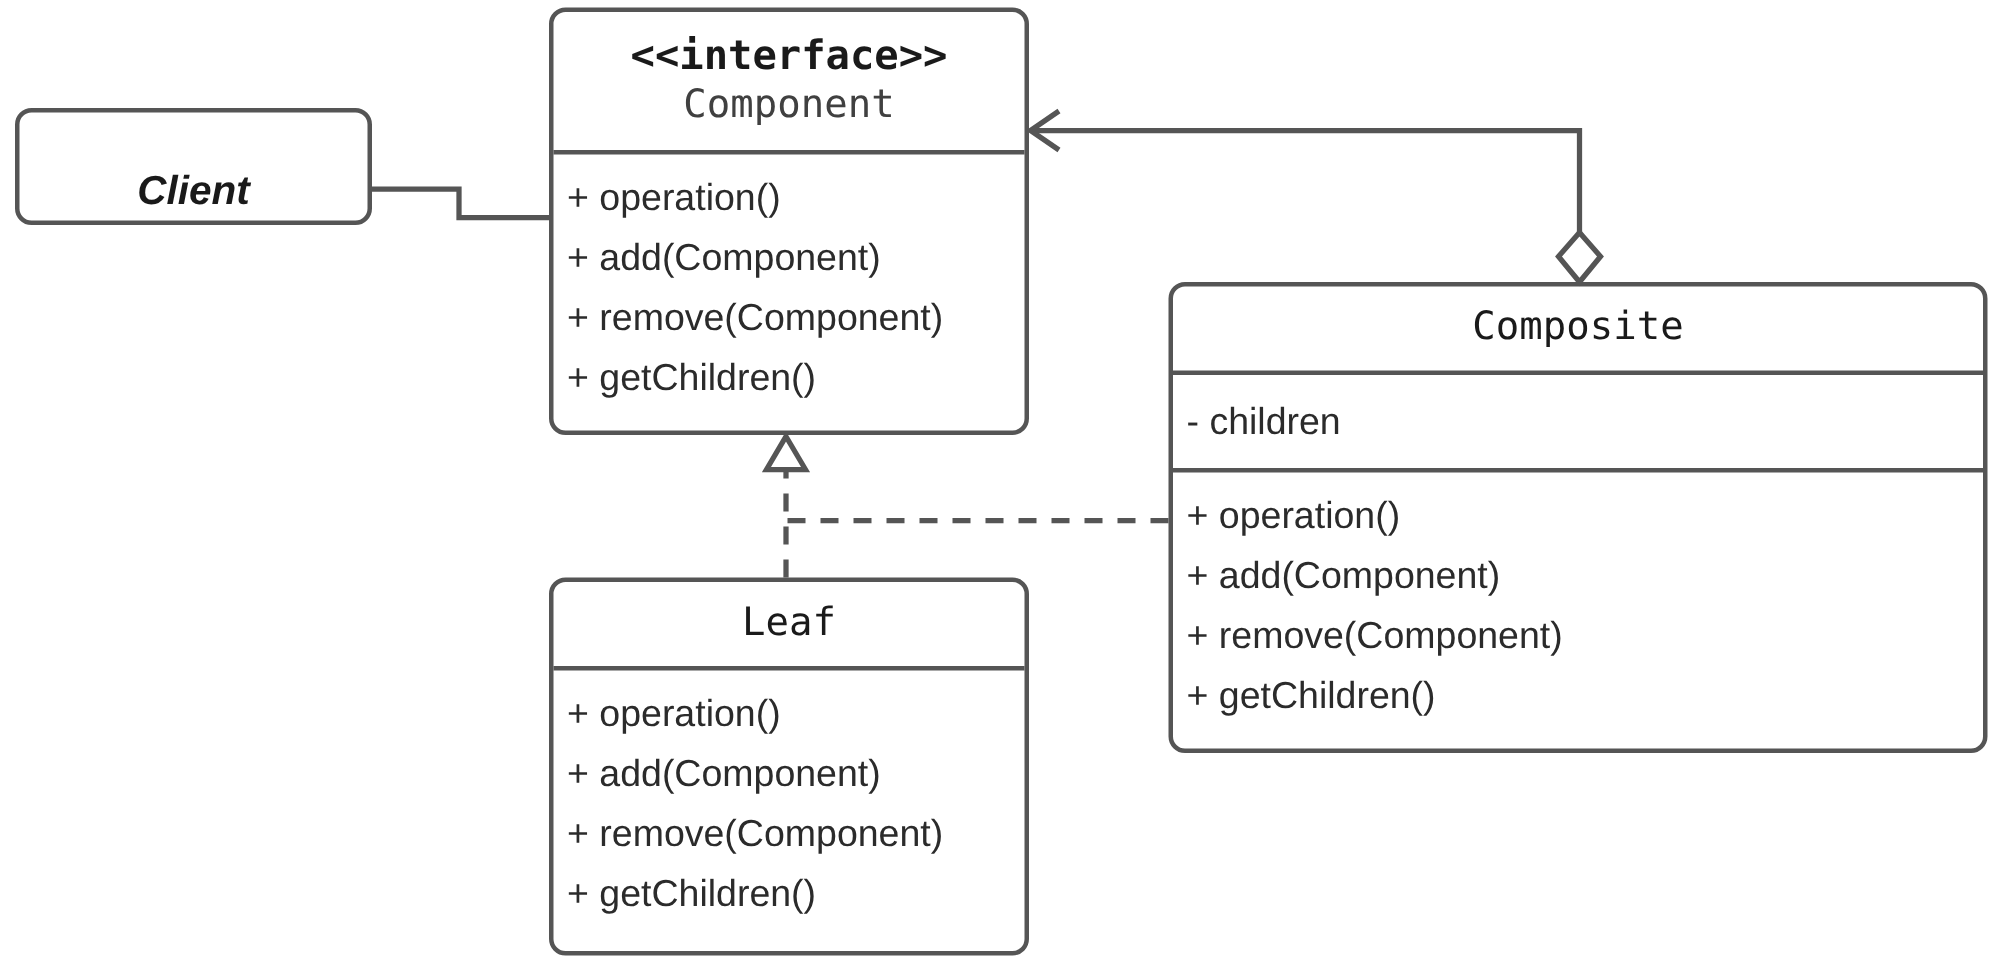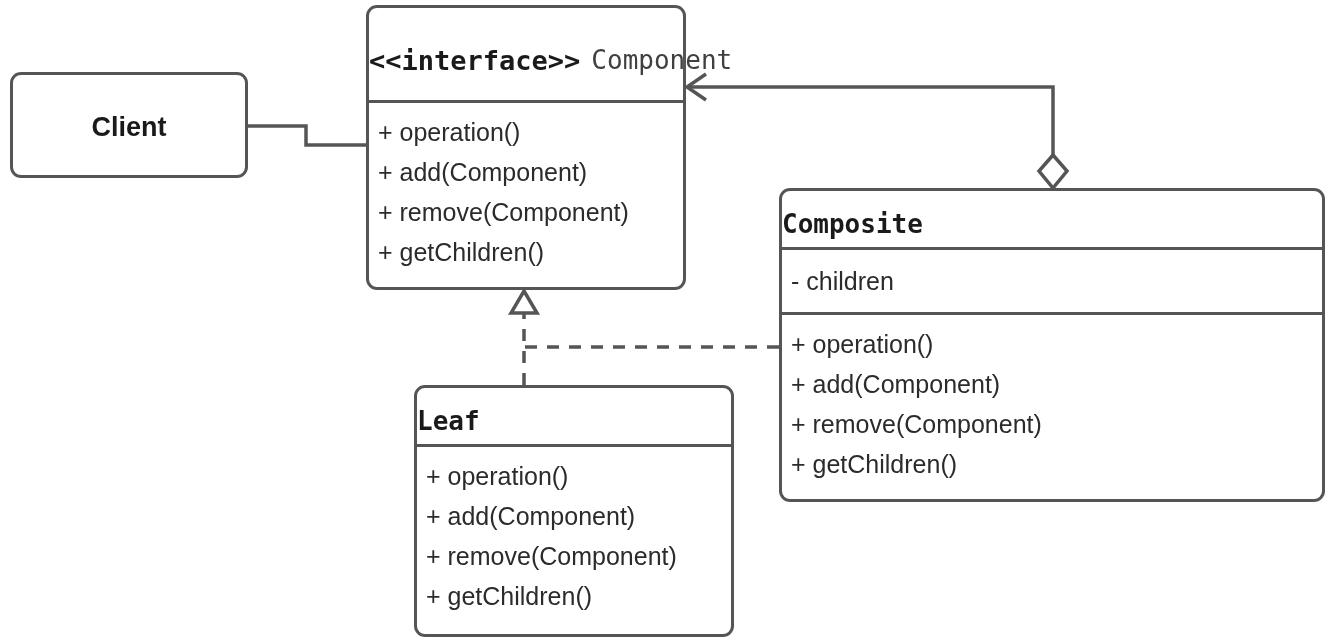--- a/index.html
+++ b/index.html
@@ -24,44 +24,43 @@
   }
   .compartment {
     box-sizing: border-box;
     position: relative;
   }
   .compartment.divided {
     border-bottom: 3px solid #555555;
   }
   .title-block {
     display: flex;
-    flex-direction: row;
+    flex-direction: column;
     align-items: center;
     justify-content: flex-start;
     text-align: center;
-    gap: 11px;
   }
   .stereotype {
     font-family: "DejaVu Sans Mono", monospace;
     font-weight: bold;
     font-size: 27px;
     color: #1a1a1a;
     letter-spacing: 0px;
     line-height: 1.2;
   }
   .class-name-mono {
     font-family: "DejaVu Sans Mono", monospace;
     font-weight: normal;
     font-size: 26px;
     color: #404040;
     line-height: 1.3;
   }
   .class-name-bold {
     font-family: "DejaVu Sans Mono", monospace;
-    font-weight: bold;
+    font-weight: normal;
     font-size: 26px;
     color: #1a1a1a;
     line-height: 1.2;
   }
   .class-name-sans {
     font-family: "Liberation Sans", sans-serif;
     font-weight: bold;
     font-size: 27px;
     color: #1a1a1a;
   }
@@ -82,21 +81,21 @@
     width: 1337px;
     height: 639px;
     pointer-events: none;
   }
 </style>
 </head>
 <body>
 
 <div id="canvas">
 
-  <div class="uml-box" style="left:10px; top:72px; width:238px; height:106px;">
+  <div class="uml-box" style="left:10px; top:72px; width:238px; height:78px;font-style:italic;">
     <div class="compartment title-block" style="height:104px; justify-content:center;">
       <div class="class-name-sans">Client</div>
     </div>
   </div>
 
   <div class="uml-box" style="left:366px; top:5px; width:320px; height:285px;">
     <div class="compartment divided title-block" style="height:95px; padding-top:14px;">
       <div class="stereotype">&lt;&lt;interface&gt;&gt;</div>
       <div class="class-name-mono">Component</div>
     </div>
@@ -116,21 +115,21 @@
       <div class="member">- children</div>
     </div>
     <div class="compartment member-list" style="height:184px;">
       <div class="member">+ operation()</div>
       <div class="member">+ add(Component)</div>
       <div class="member">+ remove(Component)</div>
       <div class="member">+ getChildren()</div>
     </div>
   </div>
 
-  <div class="uml-box" style="left:366px; top:385px; width:320px; height:252px;margin-left:48px;">
+  <div class="uml-box" style="left:366px; top:385px; width:320px; height:252px;">
     <div class="compartment divided title-block" style="height:59px; padding-top:12px;">
       <div class="class-name-bold">Leaf</div>
     </div>
     <div class="compartment member-list" style="height:187px;">
       <div class="member">+ operation()</div>
       <div class="member">+ add(Component)</div>
       <div class="member">+ remove(Component)</div>
       <div class="member">+ getChildren()</div>
     </div>
   </div>

